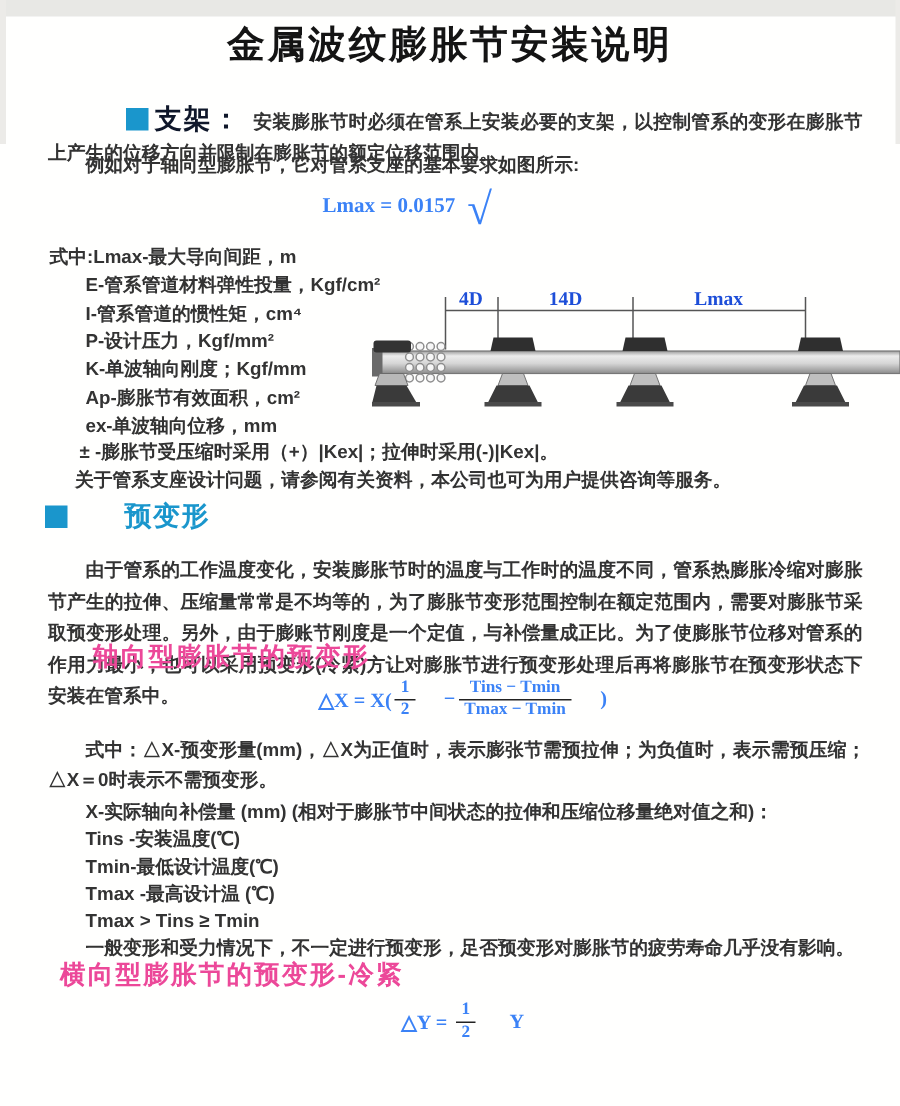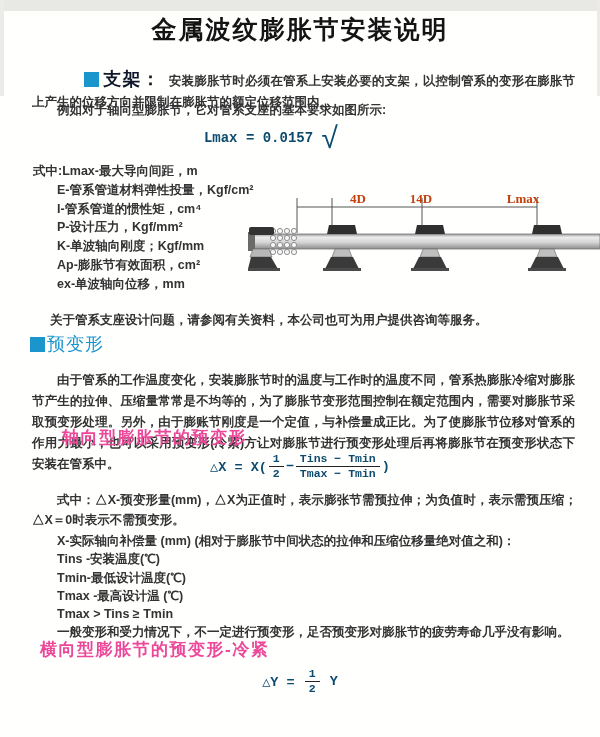--- a/index.html
+++ b/index.html
@@ -26,64 +26,64 @@
   .bullet-sq {
     display:inline-block; width:15px; height:15px; background:#1a96cc;
     vertical-align:-2px; margin-right:4px;
   }
   .blue-inline-head {
     font-size:18px; font-weight:700; color:#0f172a; letter-spacing:1px; margin-right:8px;
   }
 
   .example-line { position:absolute; left:57px; top:101px; line-height:18px; }
 
-  .formula-serif { font-family:Liberation Mono, monospace; font-weight:700; color:#0c4a6e; }
+  .formula-serif { font-family:Liberation Serif, serif; font-weight:700; color:#3b82f6; }
 
   .formula1 { position:absolute; top:123px; left:0; width:540px; text-align:center; font-size:14px; }
   .sqrt-wrap { display:inline-flex; align-items:center; margin-left:8px; vertical-align:middle; }
   .radical-glyph { font-size:30px; font-weight:400; line-height:30px; margin-right:-3px; transform:translateY(2px); }
   .root-frac { display:inline-block; border-top:1.6px solid #222; font-style:italic; font-size:12.5px; line-height:1.25; text-align:center; }
   .root-frac .num { display:block; border-bottom:1.3px solid #222; padding:0 8px 1px; }
   .root-frac .den { display:block; padding:1px 6px 0; }
 
   .defs { position:absolute; left:33px; top:162px; width:300px; line-height:18.8px; }
   .defs .d { padding-left:24px; }
   .defs .d.first { padding-left:0; }
   .pm-line  { position:absolute; left:53px; top:292px; width:540px; line-height:18px; }
   .svc-line { position:absolute; left:50px; top:311px; width:540px; line-height:18px; }
 
   .diagram { position:absolute; left:248px; top:192px; width:352px; height:95px; }
   .diagram svg { position:absolute; left:0; top:0; }
   .dim-label {
     position:absolute; top:-1px; text-align:center;
-    font-family:"Liberation Serif", serif; font-weight:700; font-size:13px; color:#c2410c;margin-left:44px;
+    font-family:"Liberation Serif", serif; font-weight:700; font-size:13px; color:#1d4ed8;
   }
   .dim-4d   { left:51px;  width:30px; }
   .dim-14d  { left:109px; width:40px; }
   .dim-lmax { left:205px; width:52px; }
 
   .sec-head { position:absolute; left:30px; }
-  .sec-head .txt { font-size:18px; font-weight:400; color:#1a96cc; letter-spacing:1px; vertical-align:middle; }
+  .sec-head .txt { font-size:18px; font-weight:700; color:#1a96cc; letter-spacing:1px; vertical-align:middle;margin-left:36px; }
   .sec-head .bullet-sq { vertical-align:middle; margin-right:2px; }
   .sec-head-predeform { top:332px; }
 
   .predeform-para {
     position:absolute; left:32px; top:357px; width:543px;
     line-height:21px; text-align:justify; text-indent:2em;
   }
 
   .sub-blue-title { position:absolute; font-size:17px; font-weight:700; color:#ec4899; letter-spacing:1.5px; }
   .axial-title { left:62px; top:426px; }
   .lateral-title { left:40px; top:638px; }
 
   .formula2 { position:absolute; top:452px; left:0; width:600px; text-align:center; font-size:13.5px; }
   .frac { display:inline-block; vertical-align:middle; text-align:center; font-size:11.5px; line-height:1.2; margin:0 2px; }
   .frac .fn { display:block; padding:0 4px; }
   .frac .fd { display:block; border-top:1.3px solid #222; padding:0 4px; }
-  .f2-part { vertical-align:middle; }
+  .f2-part { vertical-align:middle;margin-left:17px; }
 
   .axial-explain {
     position:absolute; left:32px; top:477px; width:545px;
     line-height:20.5px; text-align:justify; text-indent:2em;
   }
   .axial-items { position:absolute; left:57px; top:532px; width:520px; line-height:18.3px; }
 
   .formula3 { position:absolute; top:667px; left:0; width:600px; text-align:center; font-size:13.5px; }
 
   .lateral-note { position:absolute; left:57px; top:700px; line-height:18px; }
@@ -111,20 +111,21 @@
 
   <div class="defs body-text">
     <div class="d first">式中:Lmax-最大导向间距，m</div>
     <div class="d">E-管系管道材料弹性投量，Kgf/cm²</div>
     <div class="d">I-管系管道的惯性矩，cm⁴</div>
     <div class="d">P-设计压力，Kgf/mm²</div>
     <div class="d">K-单波轴向刚度；Kgf/mm</div>
     <div class="d">Ap-膨胀节有效面积，cm²</div>
     <div class="d">ex-单波轴向位移，mm</div>
   </div>
+  <div class="pm-line body-text">± -膨胀节受压缩时采用（+）|Kex|；拉伸时采用(-)|Kex|。</div>
   <div class="svc-line body-text">关于管系支座设计问题，请参阅有关资料，本公司也可为用户提供咨询等服务。</div>
 
   <div class="diagram">
     <svg width="352" height="95" viewBox="0 0 352 95">
       <defs>
         <linearGradient id="pg" x1="0" y1="0" x2="0" y2="1">
           <stop offset="0" stop-color="#9b9b9b"></stop>
           <stop offset="0.22" stop-color="#ececec"></stop>
           <stop offset="0.55" stop-color="#d6d6d6"></stop>
           <stop offset="1" stop-color="#8d8d8d"></stop>

